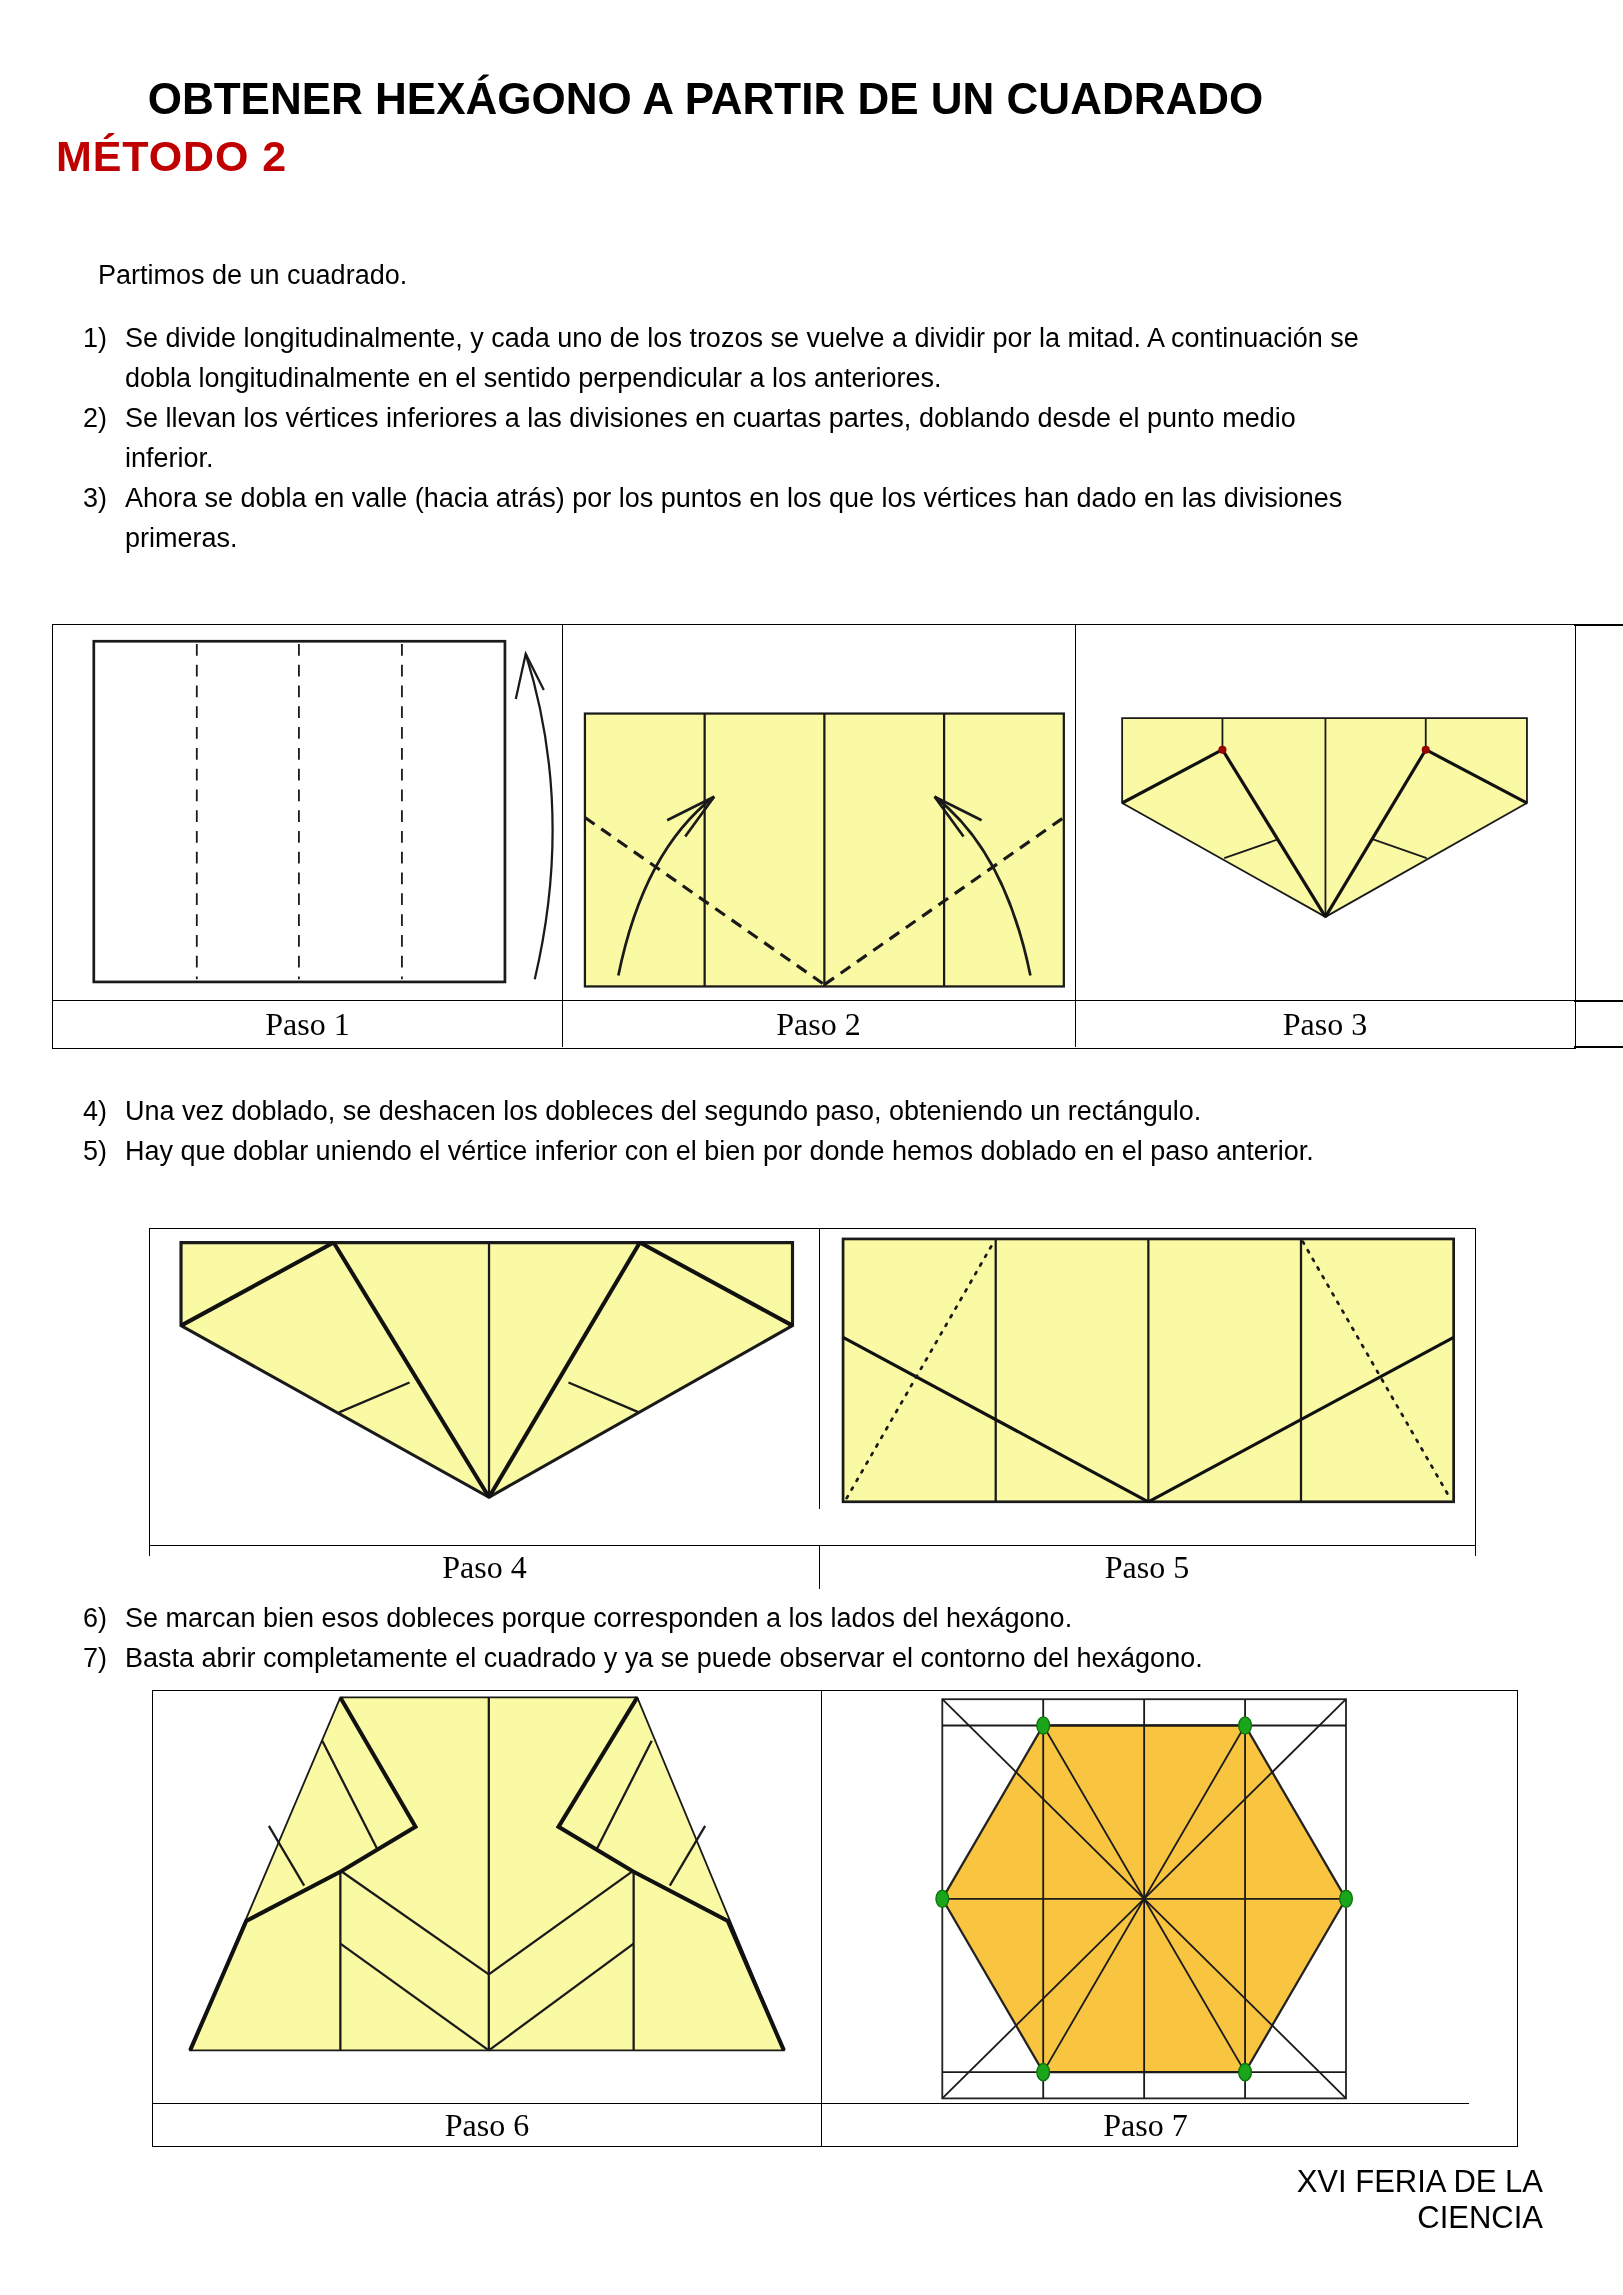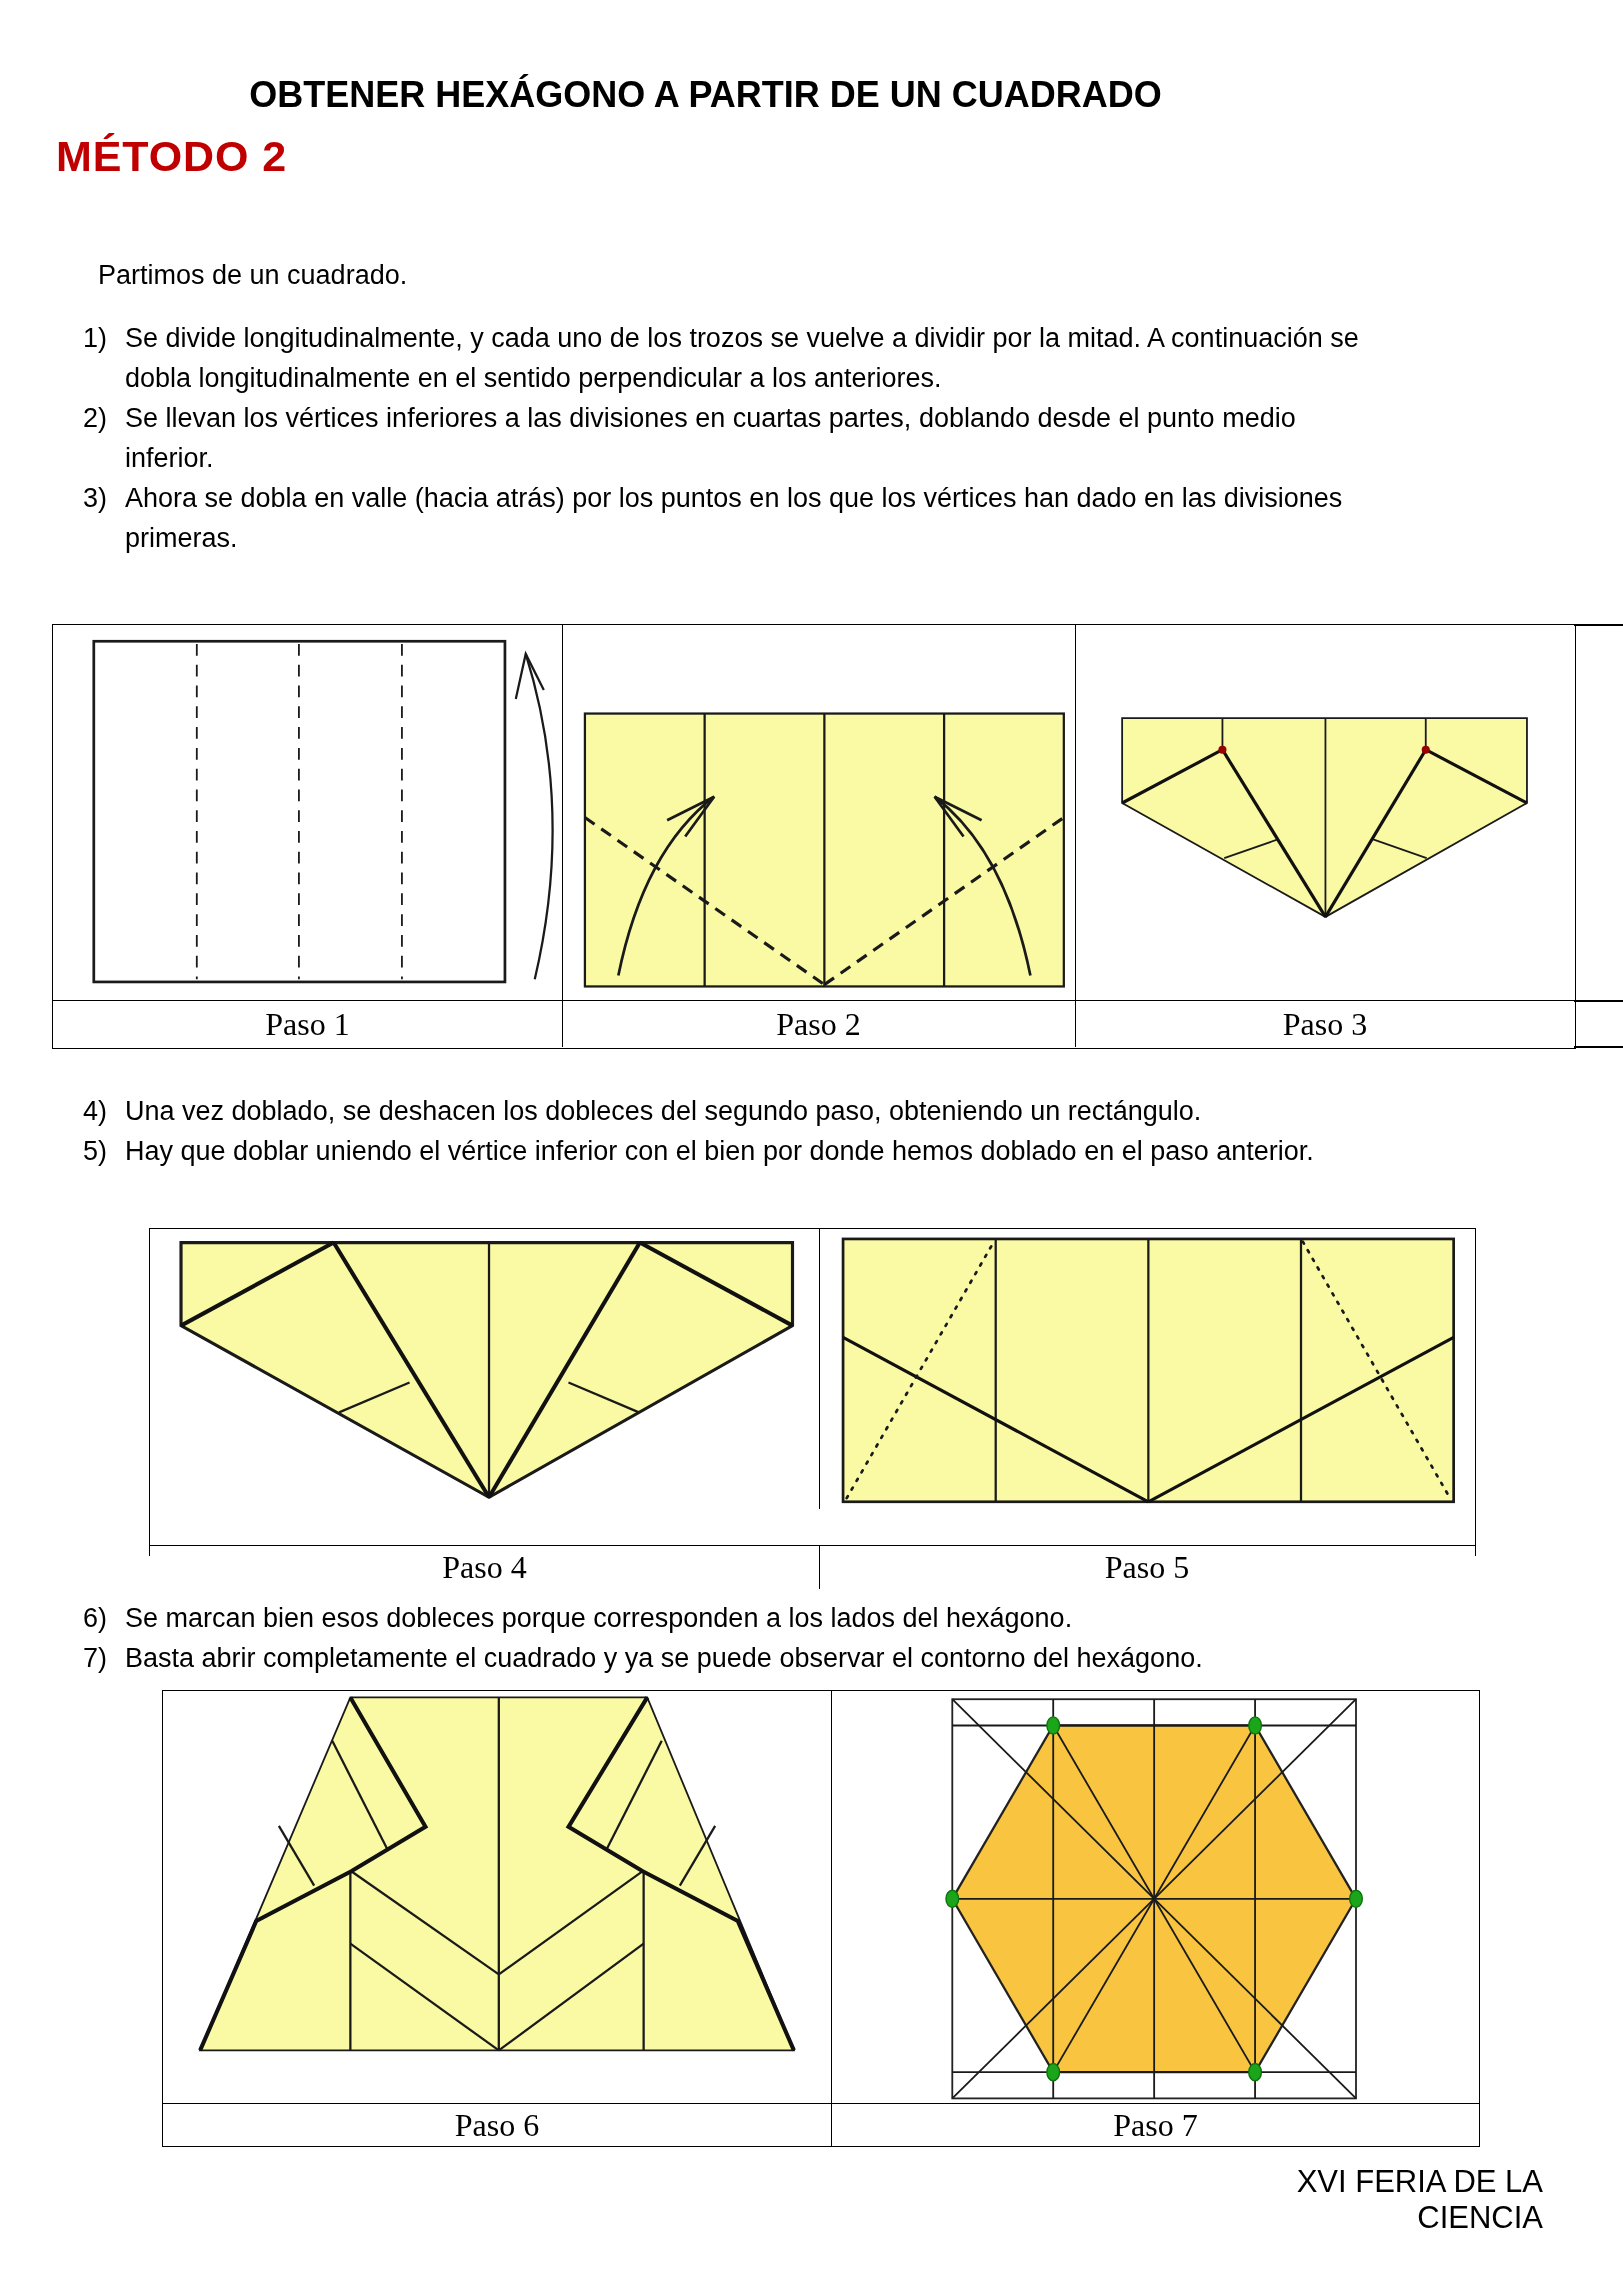--- a/index.html
+++ b/index.html
@@ -7,21 +7,21 @@
     --paper:#FAFAA5;
     --orange:#F9C440;
     --green:#1BA51B;
     --dot-red:#990000;
     --line:#1a1a1a;
   }
   html,body{margin:0;padding:0;background:#ffffff;}
   .page{position:relative;width:1624px;height:2296px;background:#fff;overflow:hidden;
         font-family:"Liberation Sans",sans-serif;color:#000;}
   .abs{position:absolute;}
-  .title{left:0;top:74px;width:1411px;text-align:center;font-size:36px;font-weight:bold;letter-spacing:0px;}
+  .title{left:0;top:74px;width:1411px;text-align:center;font-size:44px;font-weight:bold;letter-spacing:0px;}
   .method{left:56px;top:132px;font-size:43px;font-weight:bold;color:var(--heading-red);letter-spacing:0.9px;}
   .intro{left:98px;top:260px;font-size:27px;}
   .steps{position:absolute;left:83px;font-size:27px;line-height:40px;}
   .steps-1{top:318px;}
   .steps-2{top:1091px;}
   .steps-3{top:1598px;}
   .step{display:flex;align-items:flex-start;}
   .step-num{width:42px;flex:none;}
   .step-text{width:1235px;}
   .ftable{position:absolute;border:1.8px solid #000;box-sizing:content-box;background:#fff;}
@@ -191,21 +191,21 @@
     <div class="step">
       <div class="step-num">6)</div>
       <div class="step-text">Se marcan bien esos dobleces porque corresponden a los lados del hexágono.</div>
     </div>
     <div class="step">
       <div class="step-num">7)</div>
       <div class="step-text">Basta abrir completamente el cuadrado y ya se puede observar el contorno del hexágono.</div>
     </div>
   </div>
 
-  <div class="ftable" style="left:162px;top:1690px;width:1316px;height:455px;">
+  <div class="ftable" style="left:152px;top:1690px;width:1316px;height:455px;padding-left:48px;">
 
     <div class="fcell br" style="left:0;width:668px;height:412px;">
       <svg width="668" height="412" viewBox="0 0 738 455">
         <path d="M41,397 L207,7 L535,7 L697,397 Z" class="paper-fill" stroke-width="2"></path>
         <g class="thin" stroke-width="2.5">
           <line x1="371" y1="7" x2="371" y2="397"></line>
           <line x1="207" y1="199" x2="207" y2="397"></line>
           <line x1="531" y1="199" x2="531" y2="397"></line>
           <line x1="371" y1="397" x2="207" y2="279"></line>
           <line x1="371" y1="397" x2="531" y2="279"></line>

